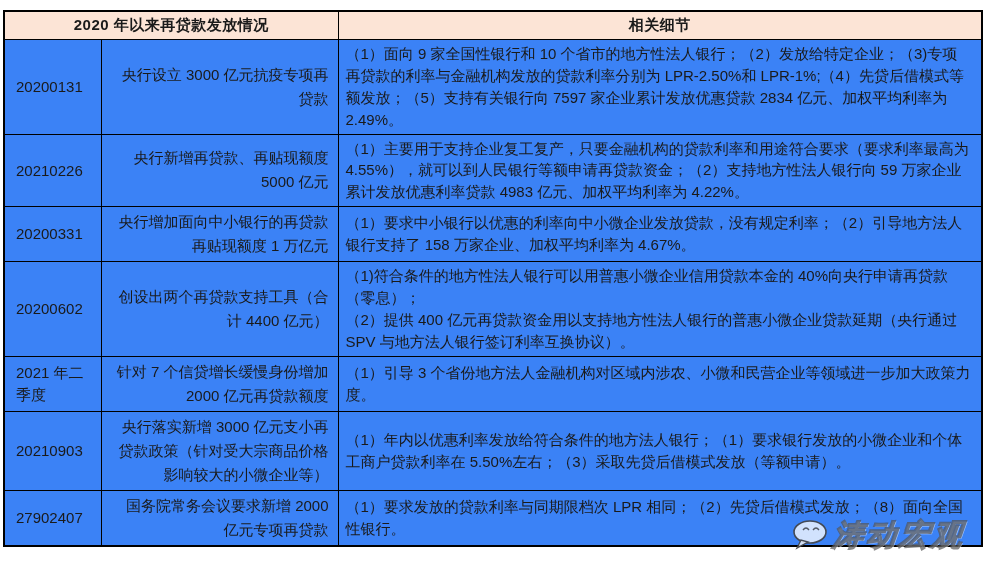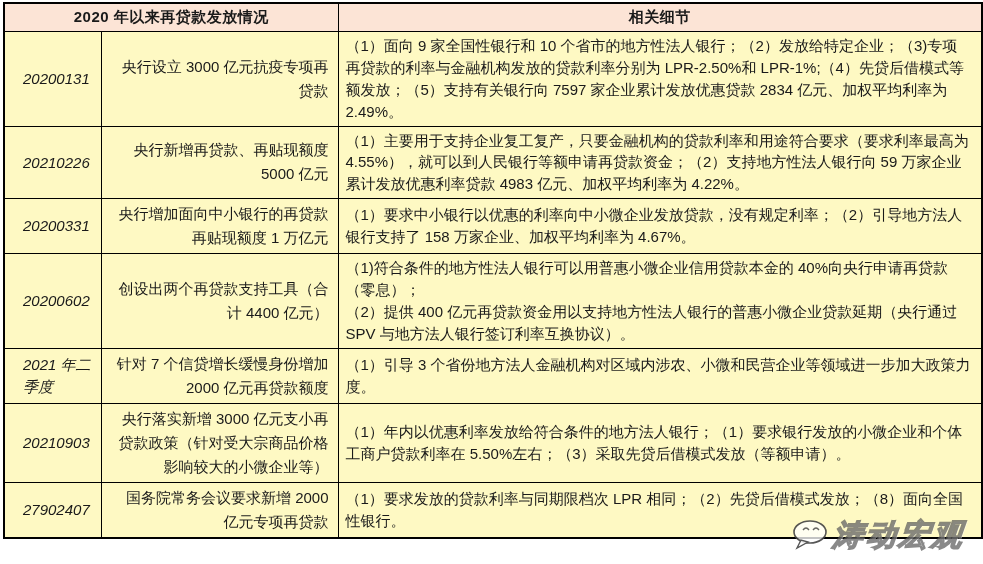--- a/index.html
+++ b/index.html
@@ -16,21 +16,22 @@
     position: relative;
     width: 983px;
     height: 564px;
     box-sizing: border-box;
     padding: 2px 2px 2px 3px;
   }
   table.relending {
     border-collapse: collapse;
     width: 978px;
     table-layout: fixed;
-    background: #fef9c3;
+    background: #3b82f6;
+    margin-top: 8px;
   }
   table.relending, table.relending th, table.relending td {
     border: 1.5px solid #000000;
   }
   table.relending { border-width: 2px; }
   th.hdr {
     background: var(--header-bg, #fce4d6);
     font-weight: bold;
     font-size: 15px;
     text-align: center;
@@ -38,23 +39,22 @@
     letter-spacing: 0.5px;
   }
   td {
     font-size: 15px;
     vertical-align: middle;
     padding: 3px 9px;
     line-height: 1.45;
   }
   td.date-cell {
     text-align: left;
-    padding-left: 18px;
+    padding-left: 11px;
     padding-right: 4px;
-    font-style: italic;
   }
   td.event-cell {
     text-align: right;
     line-height: 1.6;
   }
   td.detail-cell {
     text-align: left;
     white-space: pre-line;
     line-height: 1.46;
     padding-left: 7px;

